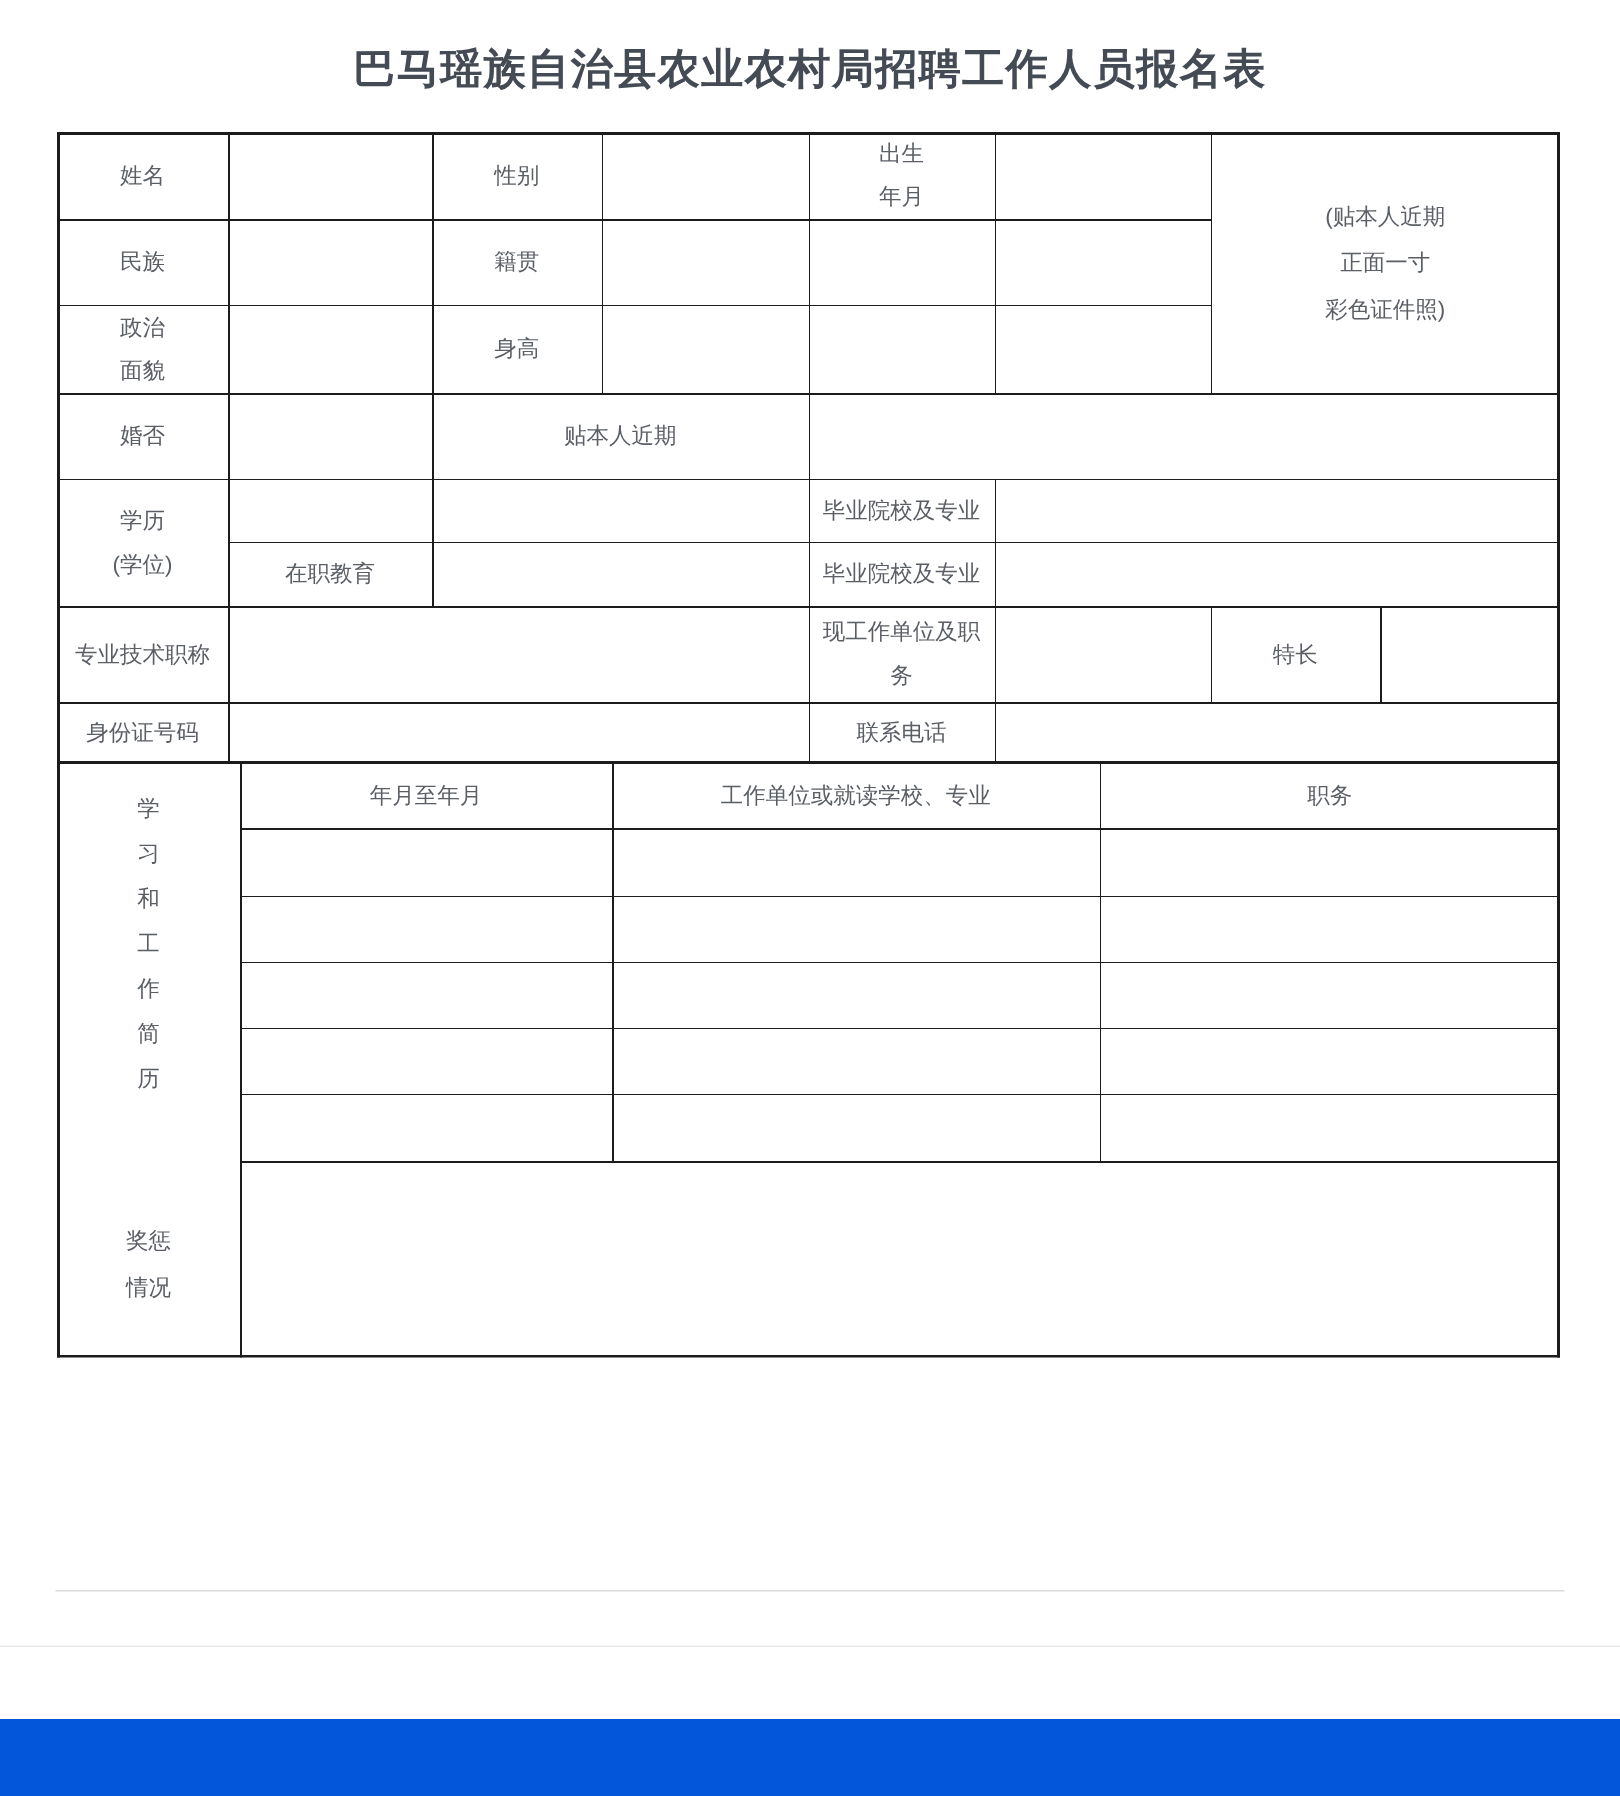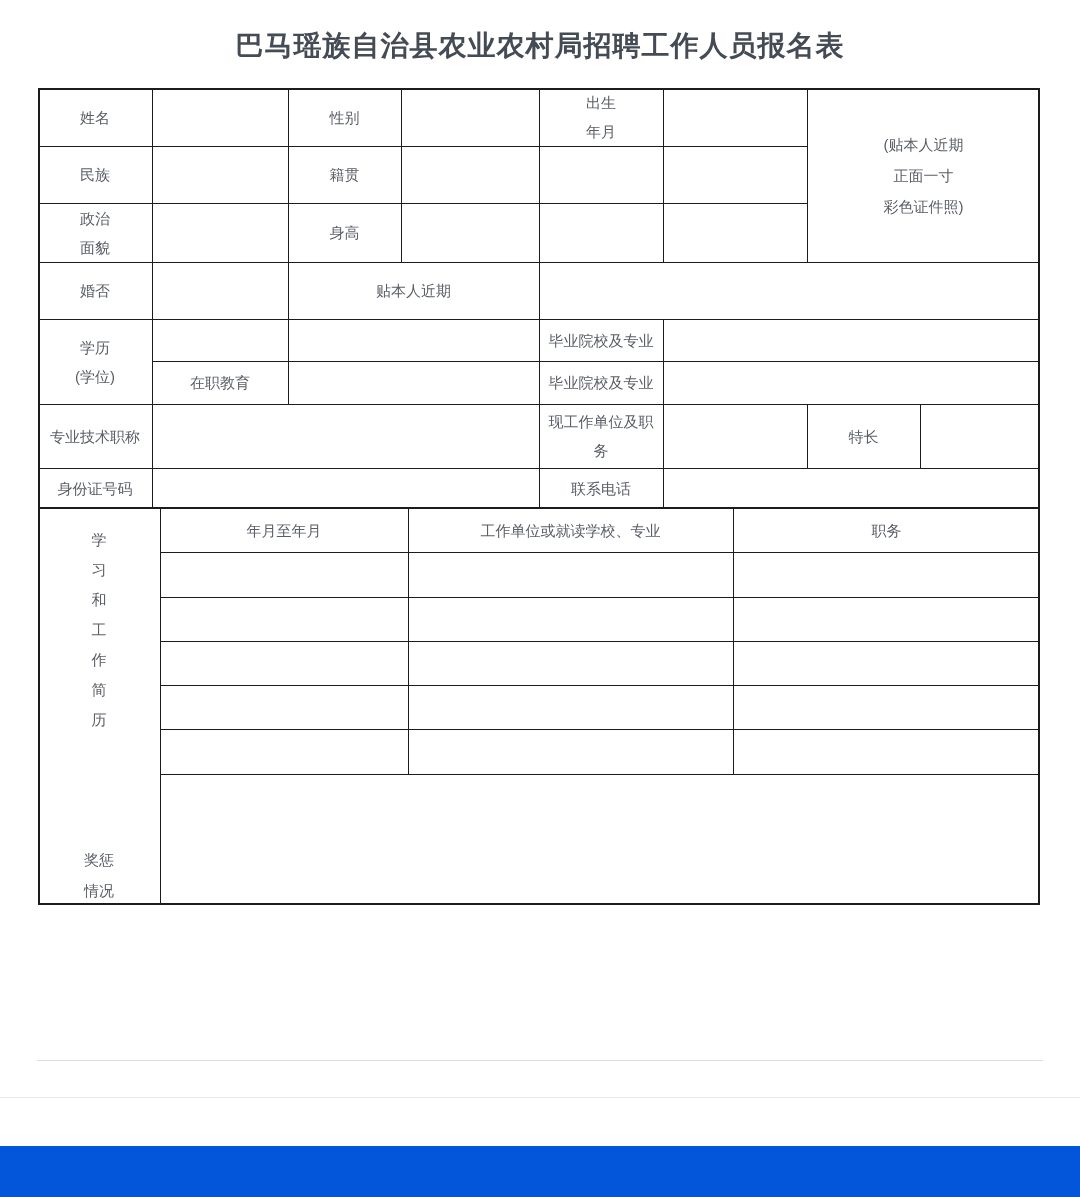--- a/index.html
+++ b/index.html
@@ -18,21 +18,21 @@
     position:absolute; display:flex; align-items:center; justify-content:center;
     text-align:center; color:#5a5e65; font-size:15px; line-height:29px;
     white-space:pre-line; padding:0 5px; box-sizing:border-box;
   }
   .photo-note { line-height:31px; }
   .vlabel {
     position:absolute; display:block; text-align:center;
     color:#5a5e65; font-size:15px; white-space:pre-line;
   }
   .resume-label { left:0; top:437px; width:122px; line-height:30px; }
-  .rewards-label { left:0; top:724px; width:122px; line-height:31px;margin-top:32px; }
+  .rewards-label { left:0; top:724px; width:122px; line-height:31px; }
   .blank { position:absolute; }
   .resume-row { position:absolute; left:122px; width:880px; display:flex; }
   .resume-row .rcell { height:100%; box-sizing:border-box; }
   .rcell.c1 { width:248px; } .rcell.c2 { width:325px; } .rcell.c3 { width:307px; }
   .divider-a { position:absolute; left:37px; top:1060px; width:1006px; height:1px; background:#dddddd; }
   .divider-b { position:absolute; left:0; top:1097px; width:1080px; height:1px; background:#e8e8e8; }
   .footer-bar { position:absolute; left:0; top:1146px; width:1080px; height:51px; background:#0356d9; }
 </style>
 </head>
 <body>

